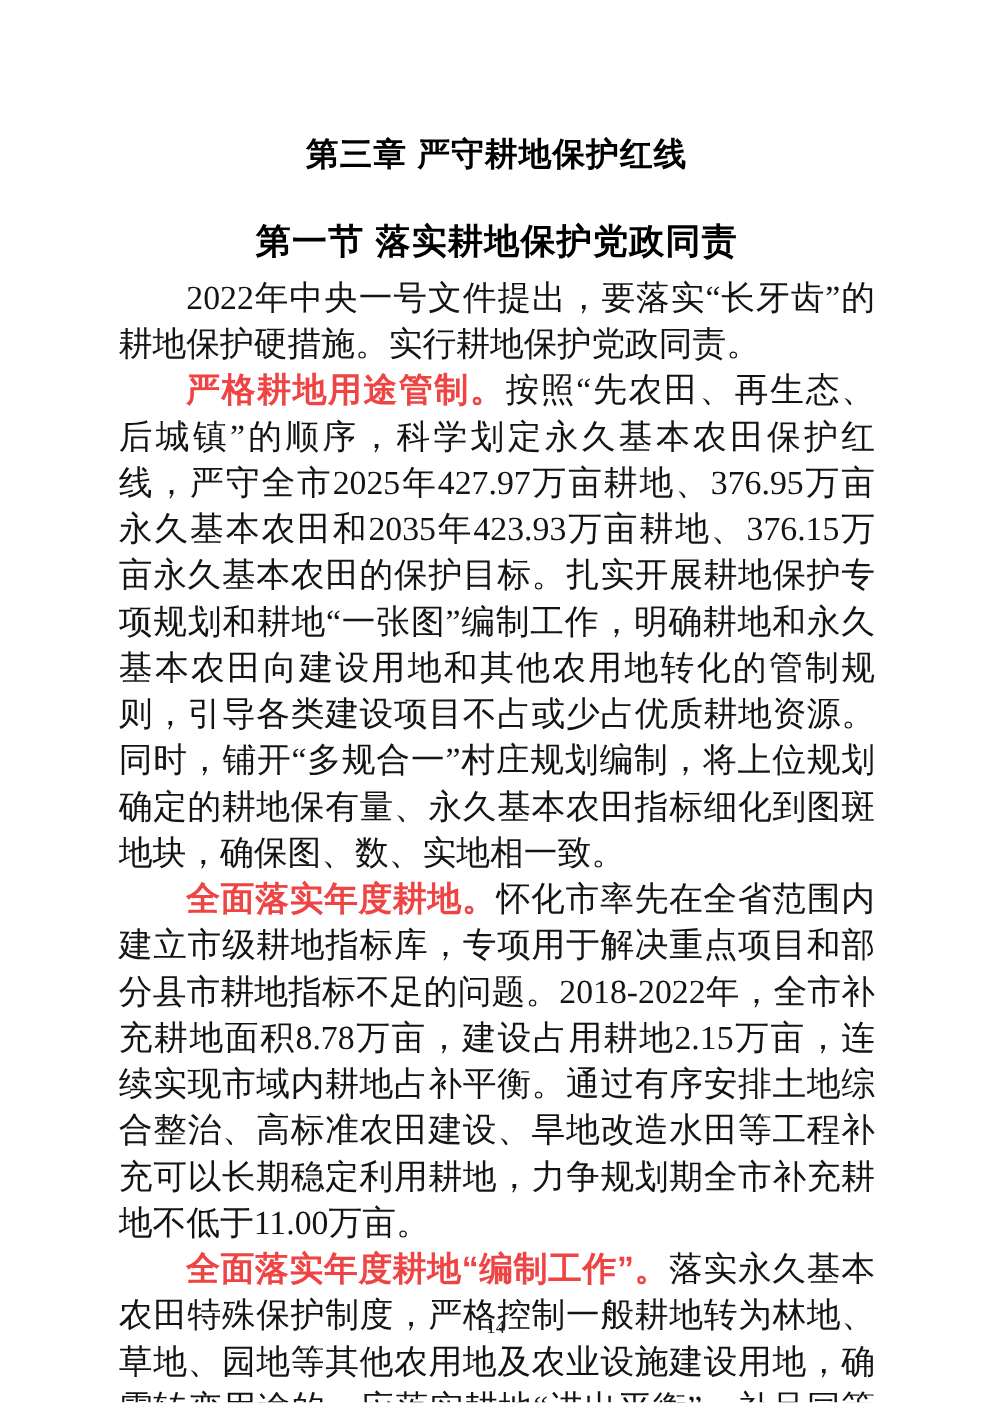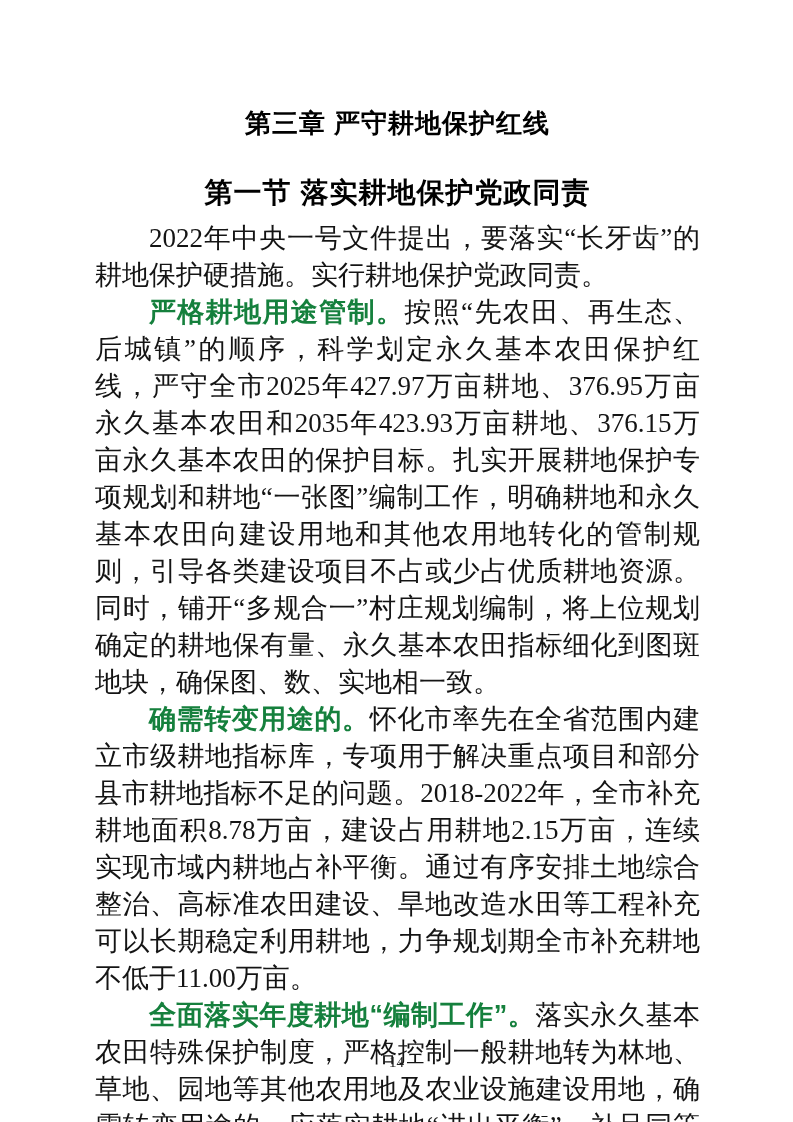--- a/index.html
+++ b/index.html
@@ -43,21 +43,21 @@
     font-size: 27px;
     line-height: 37px;
     text-align: justify;
     text-indent: 2em;
     margin: 0;
     color: #141414;
   }
   .body-text p .lead {
     font-family: "Liberation Sans", "DejaVu Sans", sans-serif;
     font-weight: 700;
-    color: #15803d;
+    color: #ef4444;
   }
   .page-footer {
     position: absolute;
     left: 0;
     top: 1030px;
     width: 100%;
     text-align: center;
     font-family: "Liberation Serif", "DejaVu Serif", serif;
     font-size: 15px;
     color: #222222;
@@ -72,21 +72,21 @@
   <h1 class="chapter-title">第三章 严守耕地保护红线</h1>
 
   <h2 class="section-title">第一节 落实耕地保护党政同责</h2>
 
   <div class="body-text">
 
     <p><span class="lead"></span><span>2022年中央一号文件提出，要落实“长牙齿”的耕地保护硬措施。实行耕地保护党政同责。</span></p>
 
     <p><span class="lead">严格耕地用途管制。</span><span>按照“先农田、再生态、后城镇”的顺序，科学划定永久基本农田保护红线，严守全市2025年427.97万亩耕地、376.95万亩永久基本农田和2035年423.93万亩耕地、376.15万亩永久基本农田的保护目标。扎实开展耕地保护专项规划和耕地“一张图”编制工作，明确耕地和永久基本农田向建设用地和其他农用地转化的管制规则，引导各类建设项目不占或少占优质耕地资源。同时，铺开“多规合一”村庄规划编制，将上位规划确定的耕地保有量、永久基本农田指标细化到图斑地块，确保图、数、实地相一致。</span></p>
 
-    <p><span class="lead">确需转变用途的。</span><span>怀化市率先在全省范围内建立市级耕地指标库，专项用于解决重点项目和部分县市耕地指标不足的问题。2018-2022年，全市补充耕地面积8.78万亩，建设占用耕地2.15万亩，连续实现市域内耕地占补平衡。通过有序安排土地综合整治、高标准农田建设、旱地改造水田等工程补充可以长期稳定利用耕地，力争规划期全市补充耕地不低于11.00万亩。</span></p>
+    <p><span class="lead">全面落实年度耕地。</span><span>怀化市率先在全省范围内建立市级耕地指标库，专项用于解决重点项目和部分县市耕地指标不足的问题。2018-2022年，全市补充耕地面积8.78万亩，建设占用耕地2.15万亩，连续实现市域内耕地占补平衡。通过有序安排土地综合整治、高标准农田建设、旱地改造水田等工程补充可以长期稳定利用耕地，力争规划期全市补充耕地不低于11.00万亩。</span></p>
 
     <p><span class="lead">全面落实年度耕地“编制工作”。</span><span>落实永久基本农田特殊保护制度，严格控制一般耕地转为林地、草地、园地等其他农用地及农业设施建设用地，确需转变用途的，应落实耕地“进出平衡”，补足同等数量、质量的可以长期稳定利用耕地。转出和转进耕地地块实现数、图和实地一致。对于无法落实进出平衡的县市区采用经济补偿机制进行统筹调剂。</span></p>
 
   </div>
 
   <div class="page-footer">
     <span>14</span>
   </div>
 
 </div>

